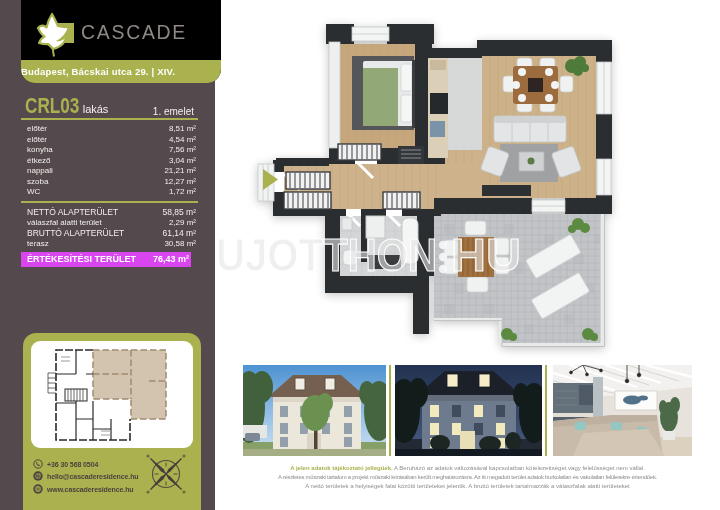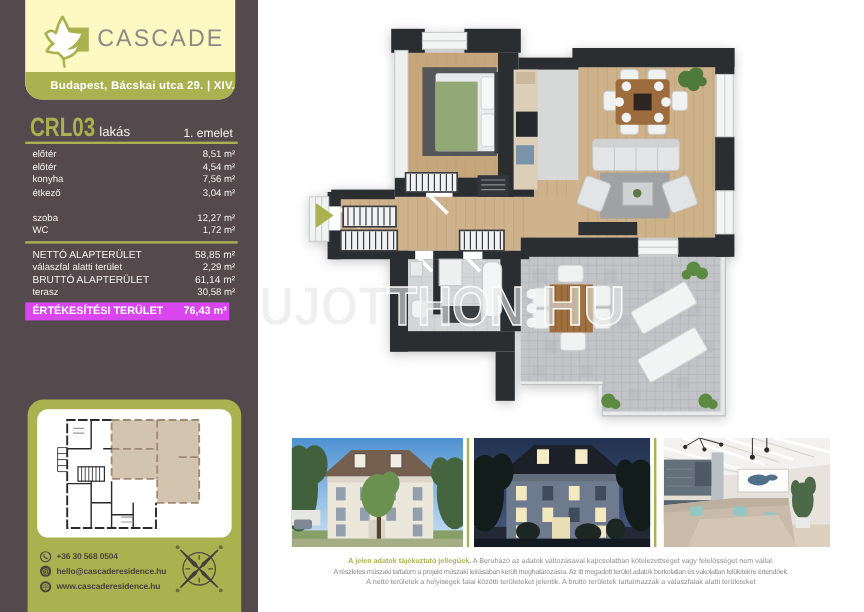--- a/index.html
+++ b/index.html
@@ -2,24 +2,24 @@
 <html><head>
 <meta charset="utf-8">
 <style>
   html,body{margin:0;padding:0}
   .page{position:relative;width:720px;height:510px;background:#ffffff;overflow:hidden;
         font-family:"Liberation Sans",sans-serif;}
   .abs{position:absolute}
 
   
   .sidebar{position:absolute;left:0;top:0;width:215px;height:510px;background:#544a4d}
-  .logobox{position:absolute;left:21px;top:0;width:175px;height:83px;background:#fef9c3;
+  .logobox{position:absolute;left:21px;top:0;width:200px;height:83px;background:#000000;
            border-radius:0 0 14px 14px;overflow:hidden}
   .logoband{position:absolute;left:0;bottom:0;width:100%;height:23px;background:#a9b24e;
-            color:#fff;font-size:9.5px;font-weight:bold;text-align:right;line-height:23px;
+            color:#fff;font-size:9.5px;font-weight:bold;text-align:left;line-height:23px;
             letter-spacing:.2px}
   .cascade{position:absolute;left:60px;top:21px;font-size:20px;color:#8f8885;letter-spacing:1.8px;
            transform:scaleX(0.97);transform-origin:left}
   .crl{position:absolute;left:25px;top:93px;width:172px;color:#f4f1ee}
   .crl b{font-size:22px;color:#a9b24e;letter-spacing:0px;display:inline-block;transform:scaleX(0.78);transform-origin:left bottom}
   .crl .lak{font-size:11px;margin-left:-12px}
   .crl .em{position:absolute;right:3px;bottom:2px;font-size:10px}
   .tline{position:absolute;left:21px;width:177px;height:2px;background:#a9b24e}
   .trow{position:absolute;left:21px;width:177px;color:#f2efec;font-size:8px;height:10.5px;line-height:10.5px}
   .trow .v{position:absolute;right:2px;top:0}
@@ -307,20 +307,24 @@
         <span class="l">előtér</span>
         <span class="v">4,54 m²</span>
       </div>
     <div class="trow" style="top:145px">
         <span class="l">konyha</span>
         <span class="v">7,56 m²</span>
       </div>
     <div class="trow" style="top:155.5px">
         <span class="l">étkező</span>
         <span class="v">3,04 m²</span>
+      </div>
+    <div class="trow" style="top:166px">
+        <span class="l">nappali</span>
+        <span class="v">21,21 m²</span>
       </div>
     <div class="trow" style="top:176.5px">
         <span class="l">szoba</span>
         <span class="v">12,27 m²</span>
       </div>
     <div class="trow" style="top:187px">
         <span class="l">WC</span>
         <span class="v">1,72 m²</span>
       </div>
     <div class="tline" style="top:201px"></div>

